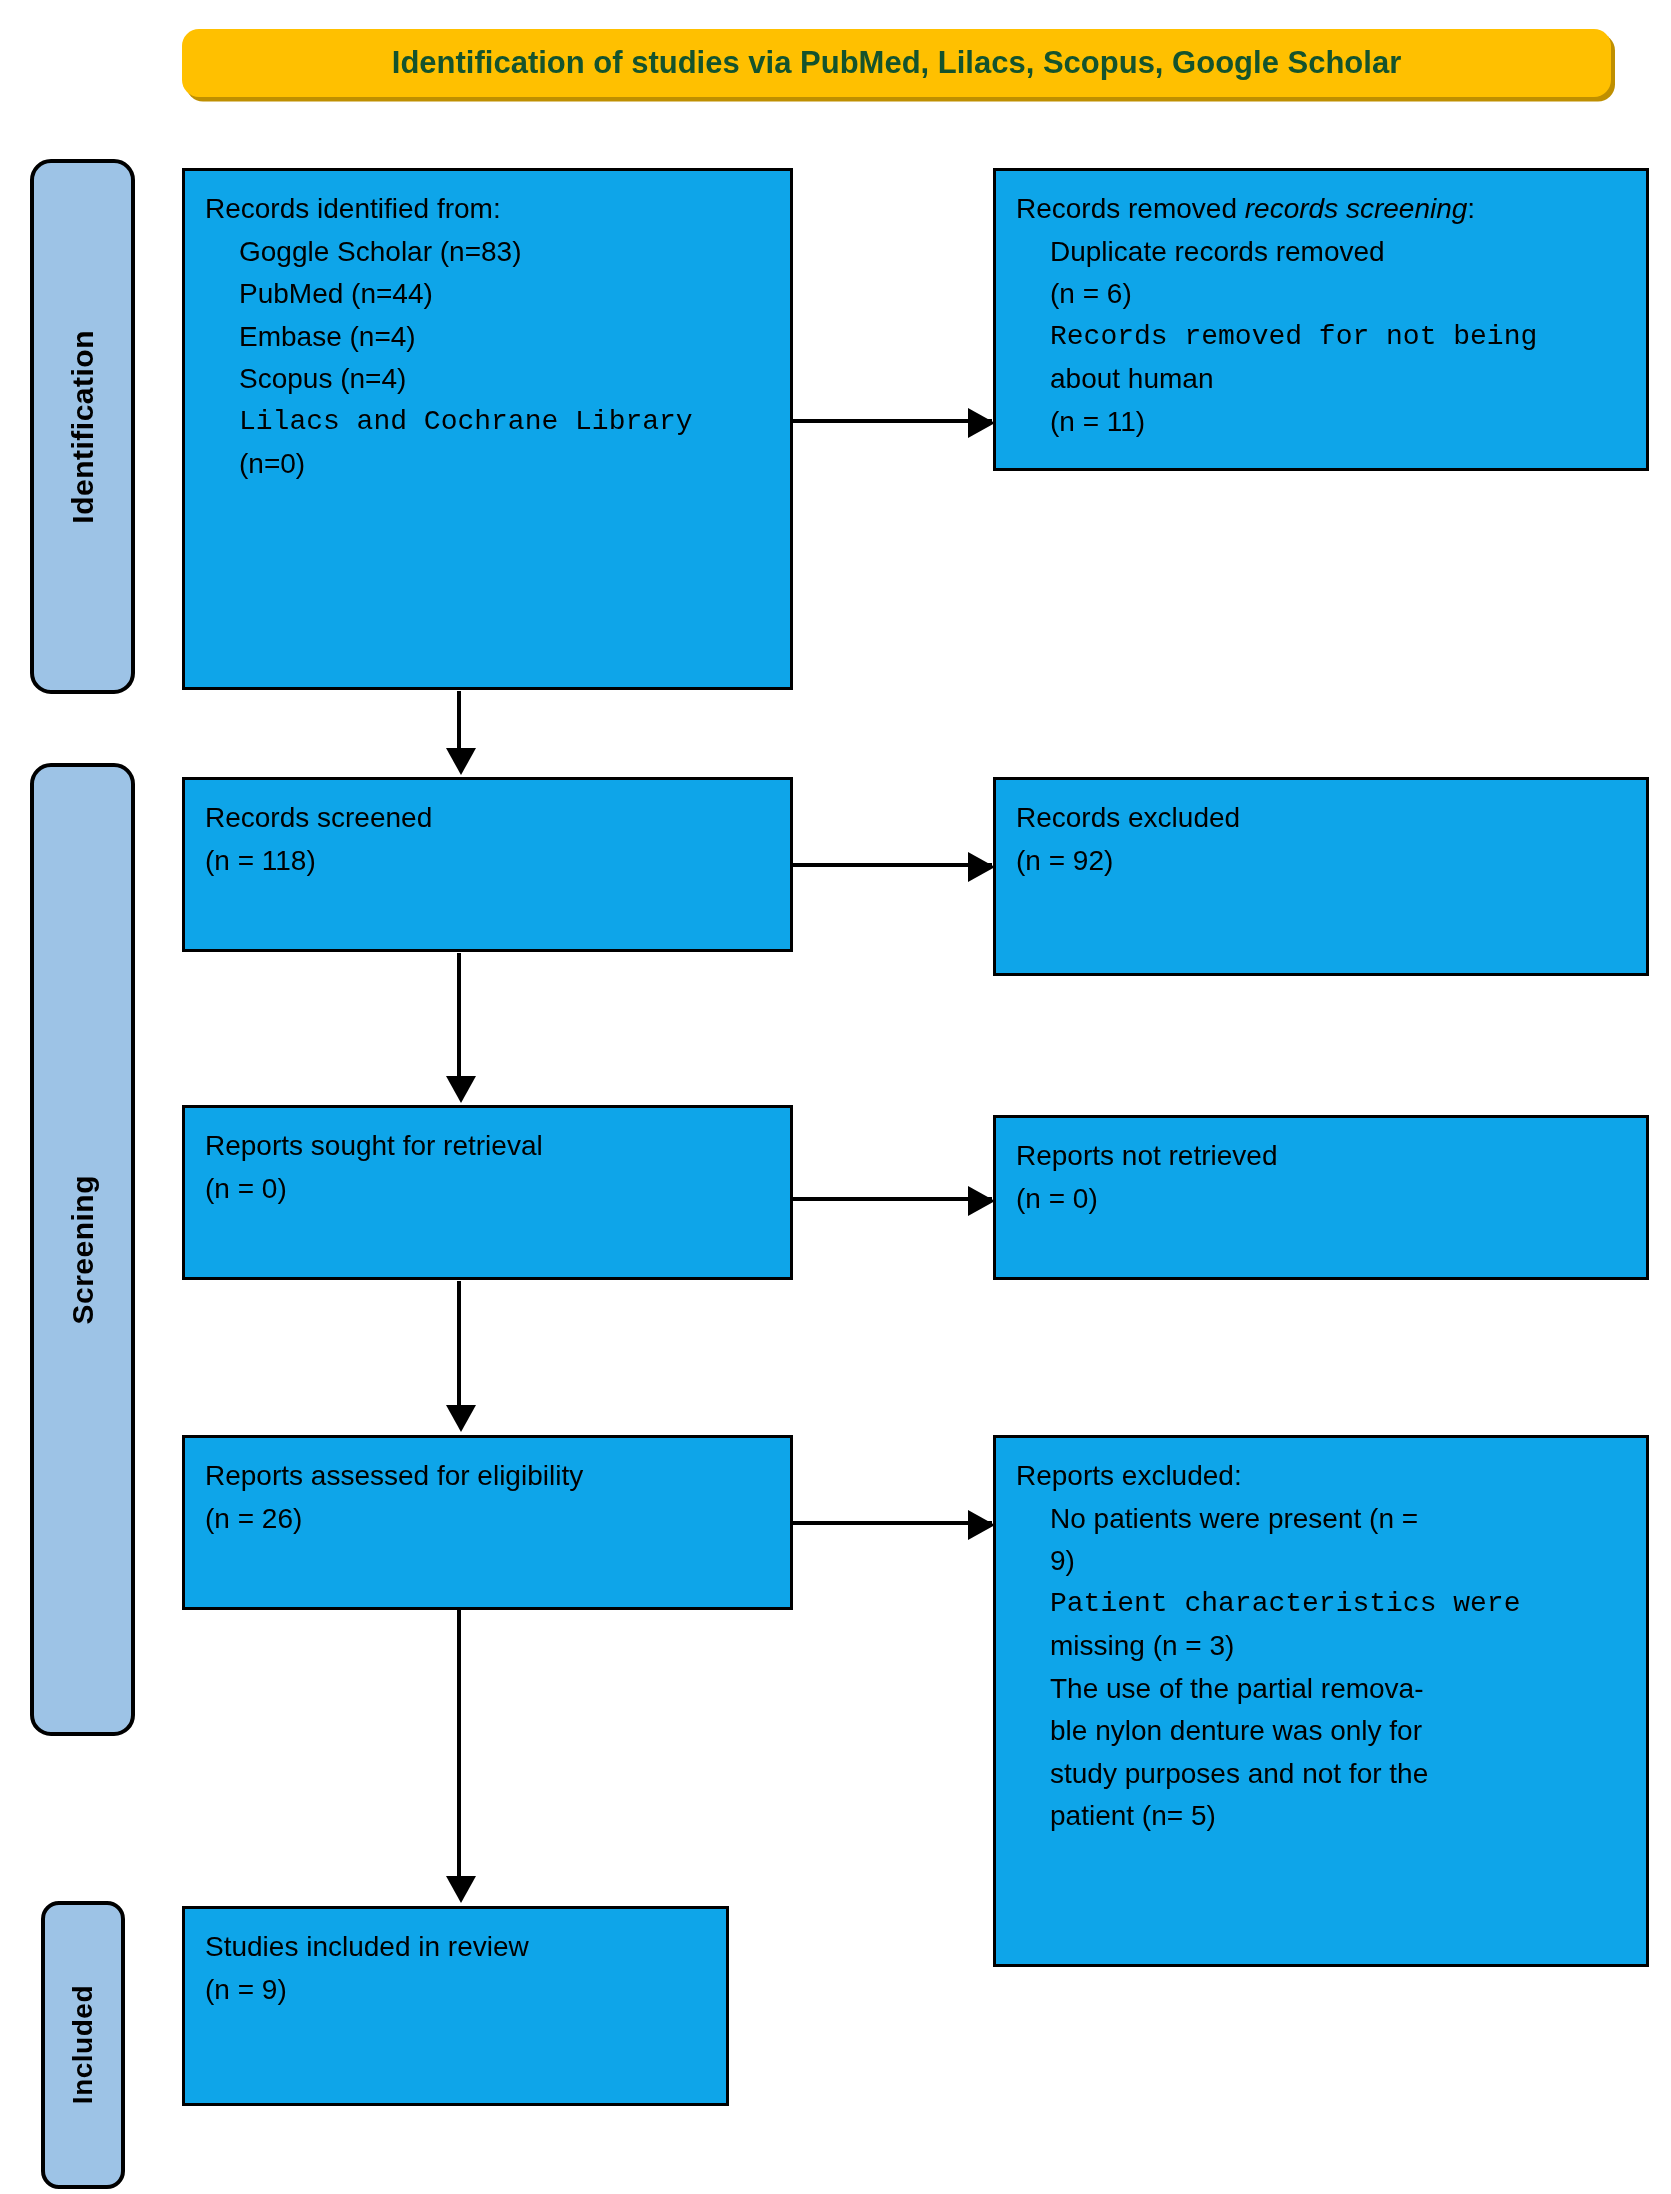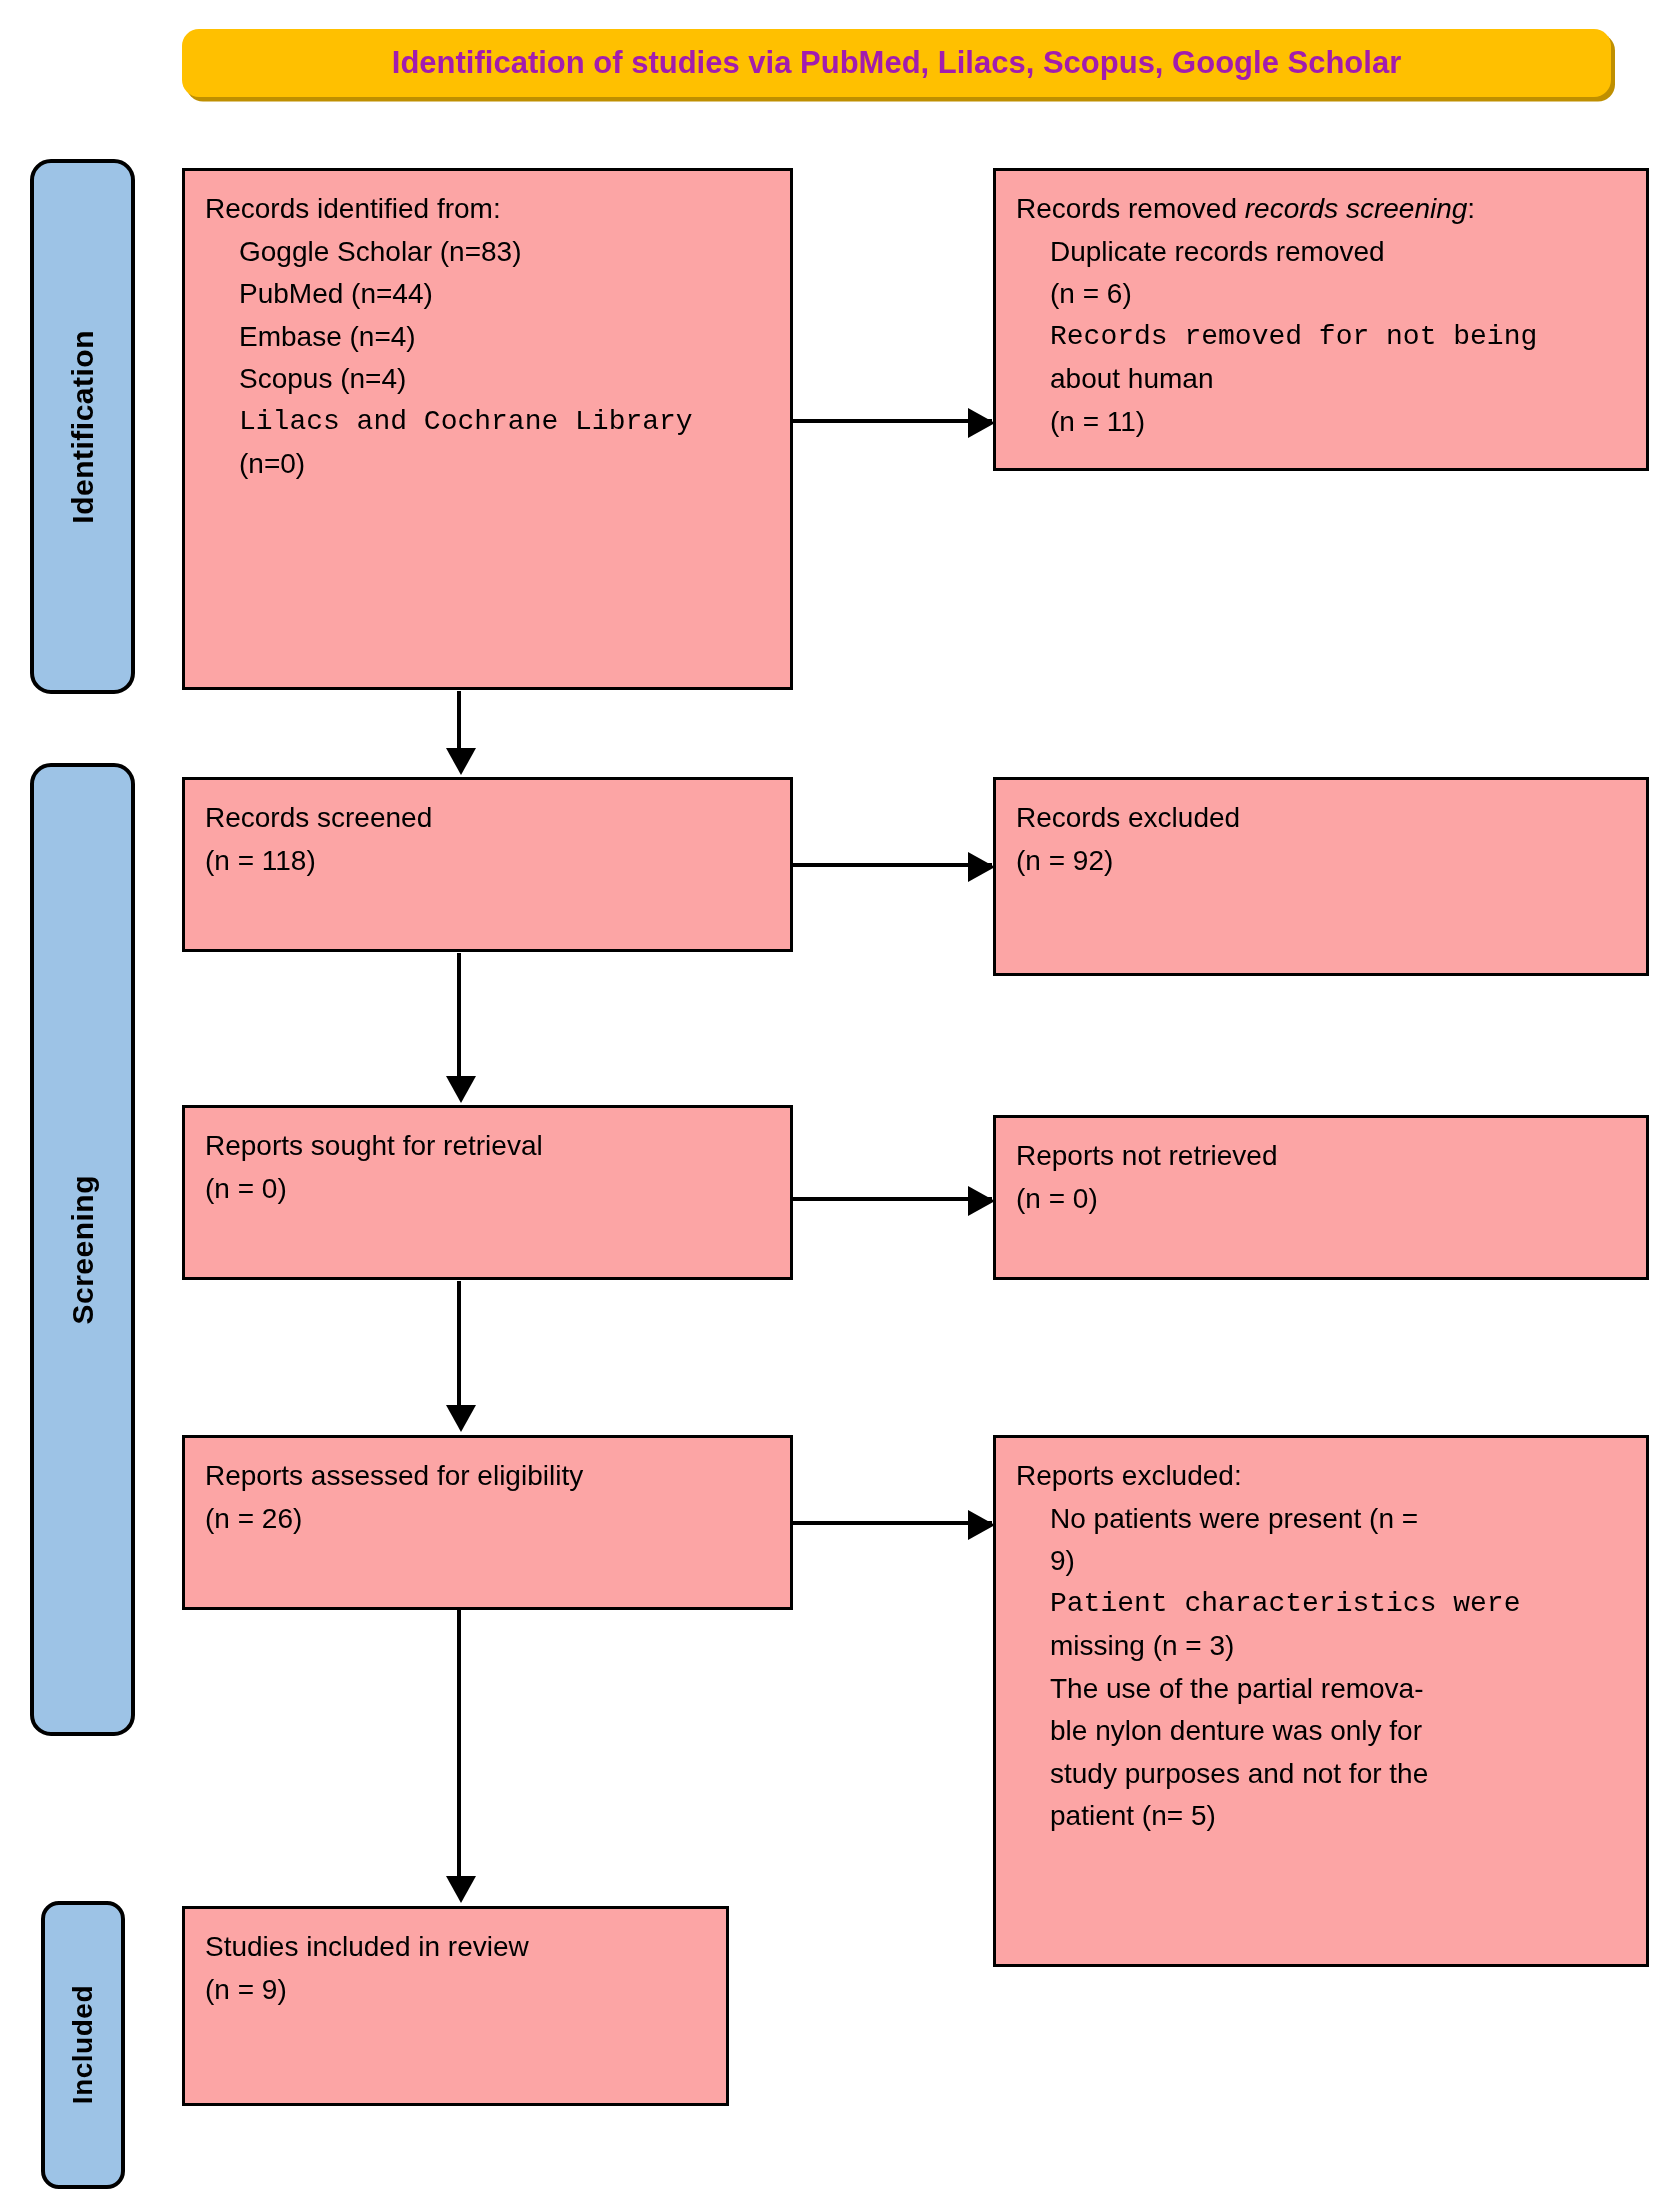--- a/index.html
+++ b/index.html
@@ -20,21 +20,21 @@
     left:182px; top:29px;
     width:1429px; height:68px;
     background:#FFC000;
     border-radius:17px;
     box-shadow:4px 4.5px 0 0 #BF8F00;
     display:flex; align-items:center; justify-content:center;
   }
   .banner-text{
     font-size:31px;
     font-weight:bold;
-    color:#a21caf;
+    color:#14532d;
     letter-spacing:0px;
     text-align:center;
     line-height:1.1;
   }
 
   
   .phase{
     position:absolute;
     background:#9DC3E6;
     border:4.5px solid #000000;
@@ -54,21 +54,21 @@
     letter-spacing:0.5px;
   }
   #phase-identification{ left:30px; top:159px;  width:105px; height:535px; }
   #phase-screening    { left:30px; top:763px; width:105px; height:973px; }
   #phase-included     { left:41px; top:1901px; width:84px; height:288px; border-radius:18px;}
   #phase-included .phase-label{ font-size:28px; }
 
   
   .box{
     position:absolute;
-    background:#fca5a5;
+    background:#0ea5e9;
     border:3.5px solid #000000;
     box-sizing:border-box;
     padding:17px 20px 10px 20px;
   }
   .box-text{
     font-size:28px;
     line-height:1.52;
     color:#000000;
     margin:0;
   }

